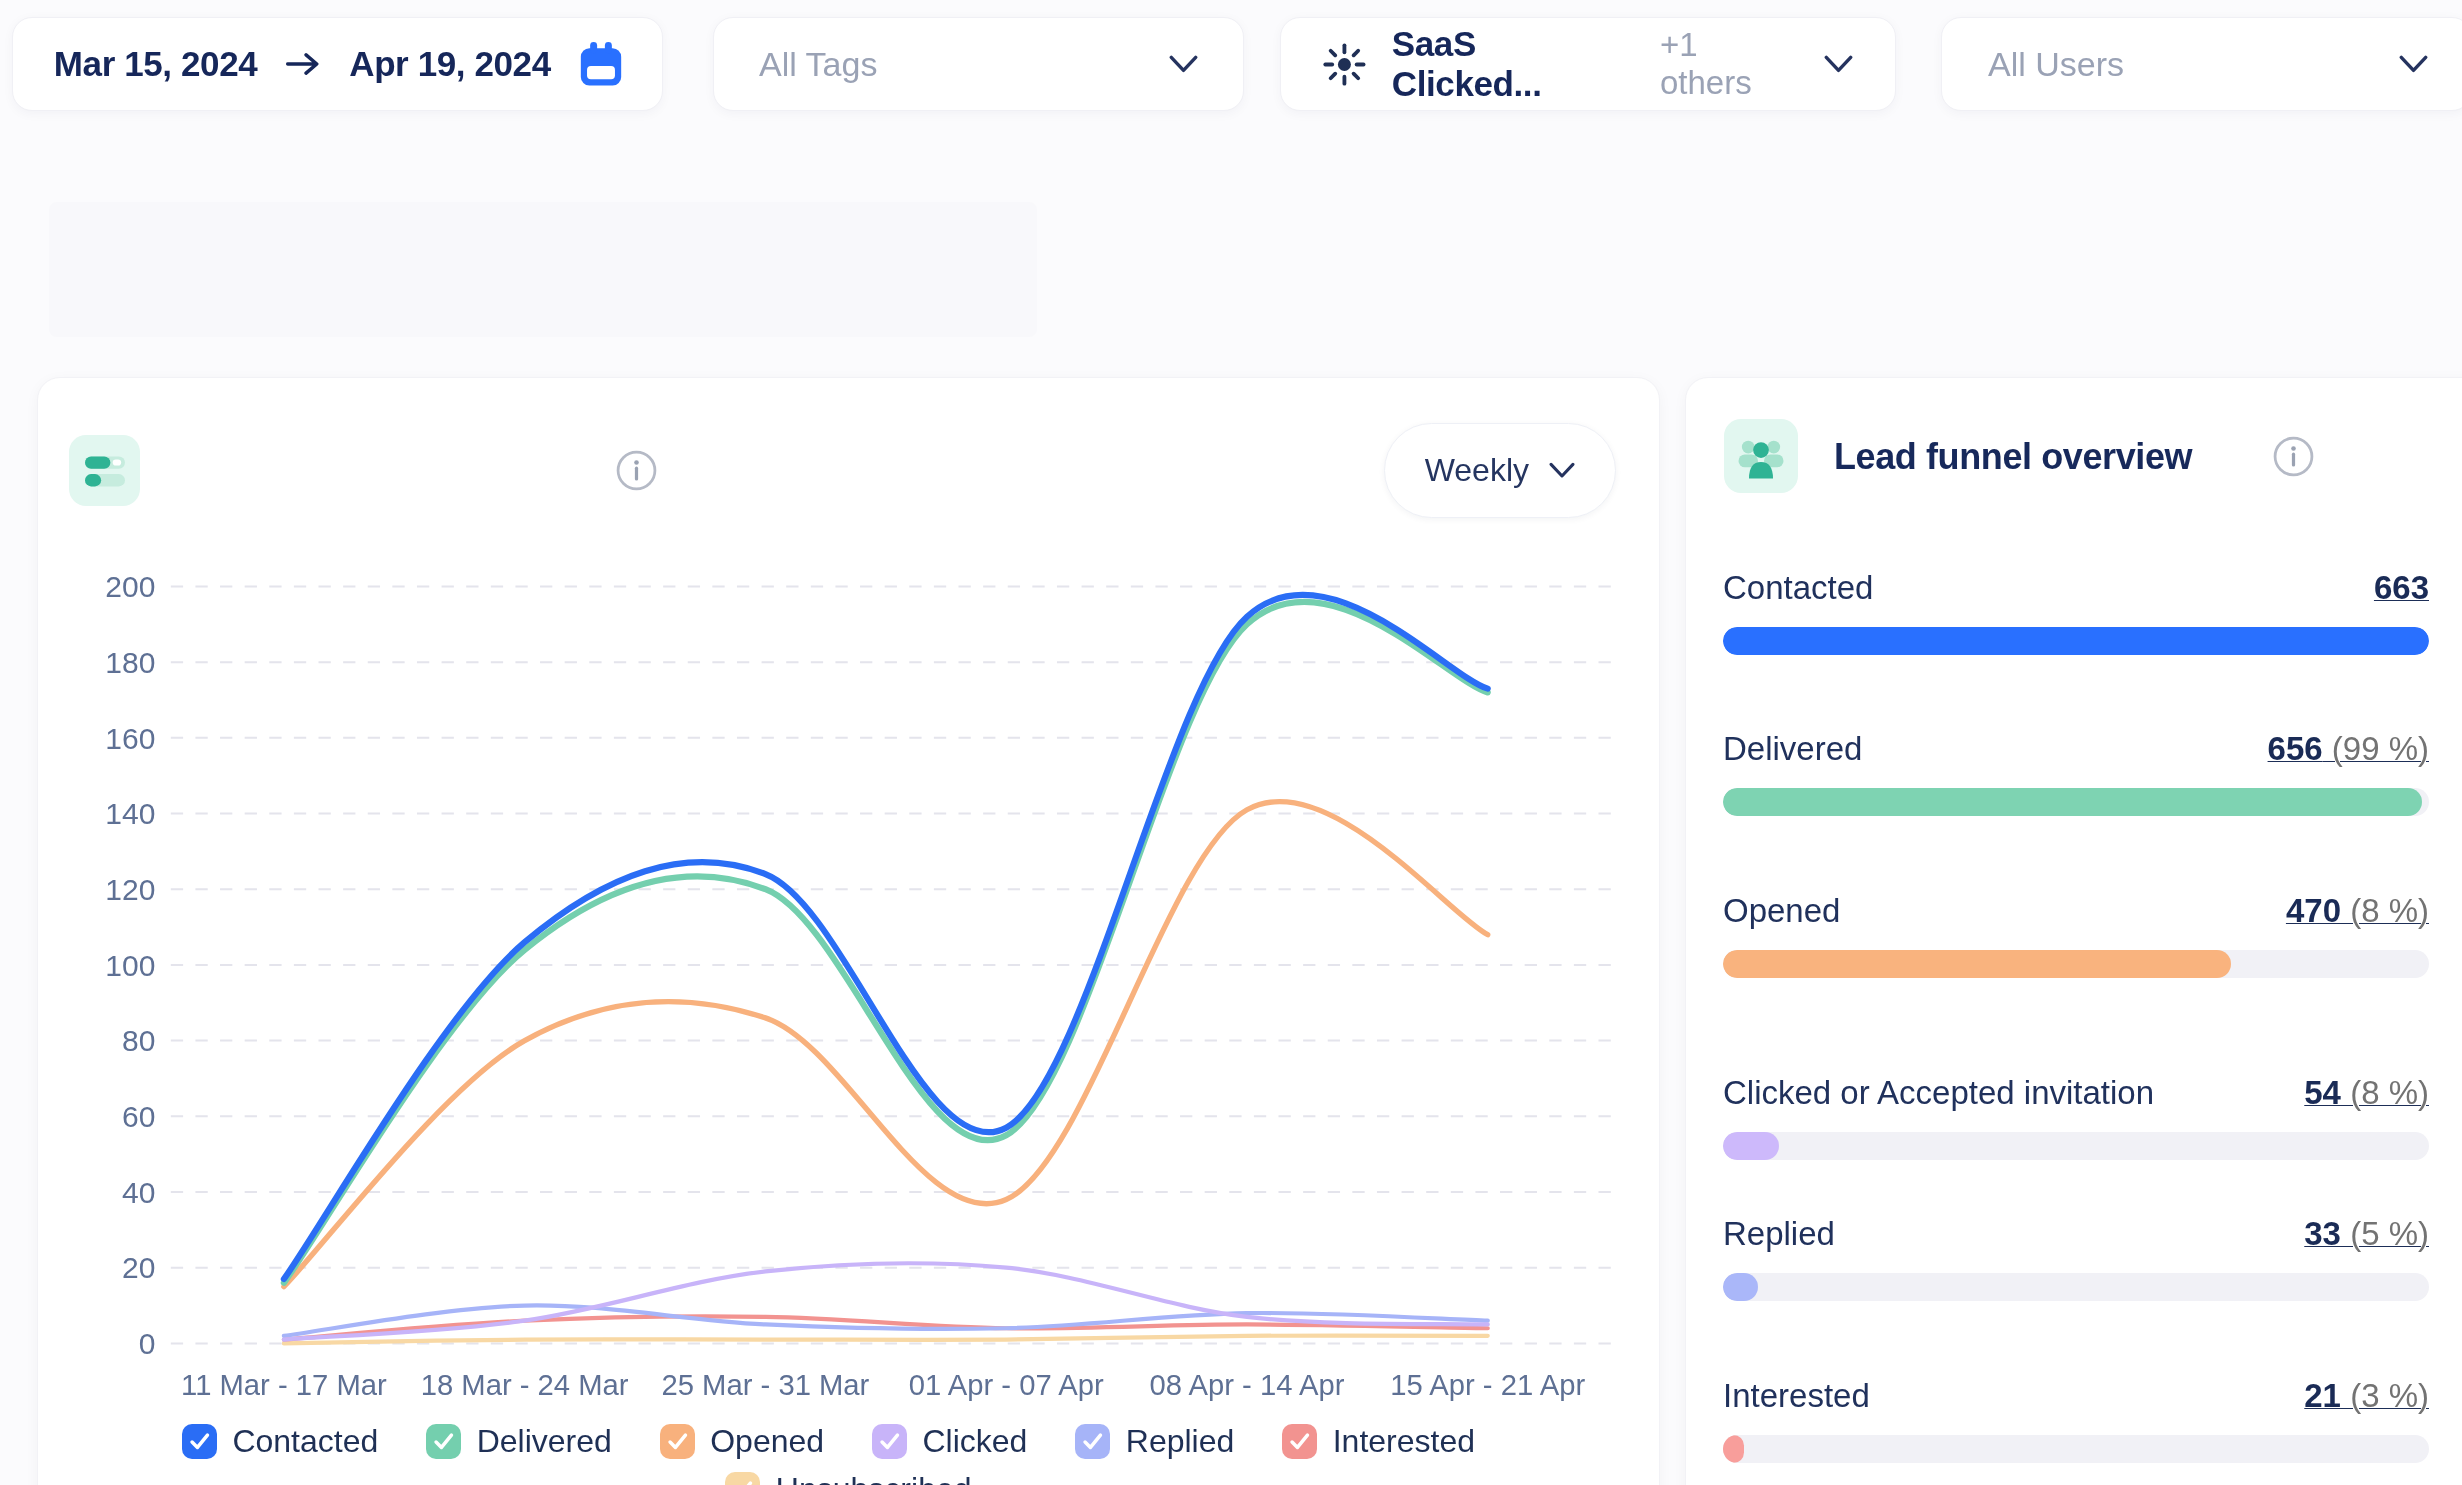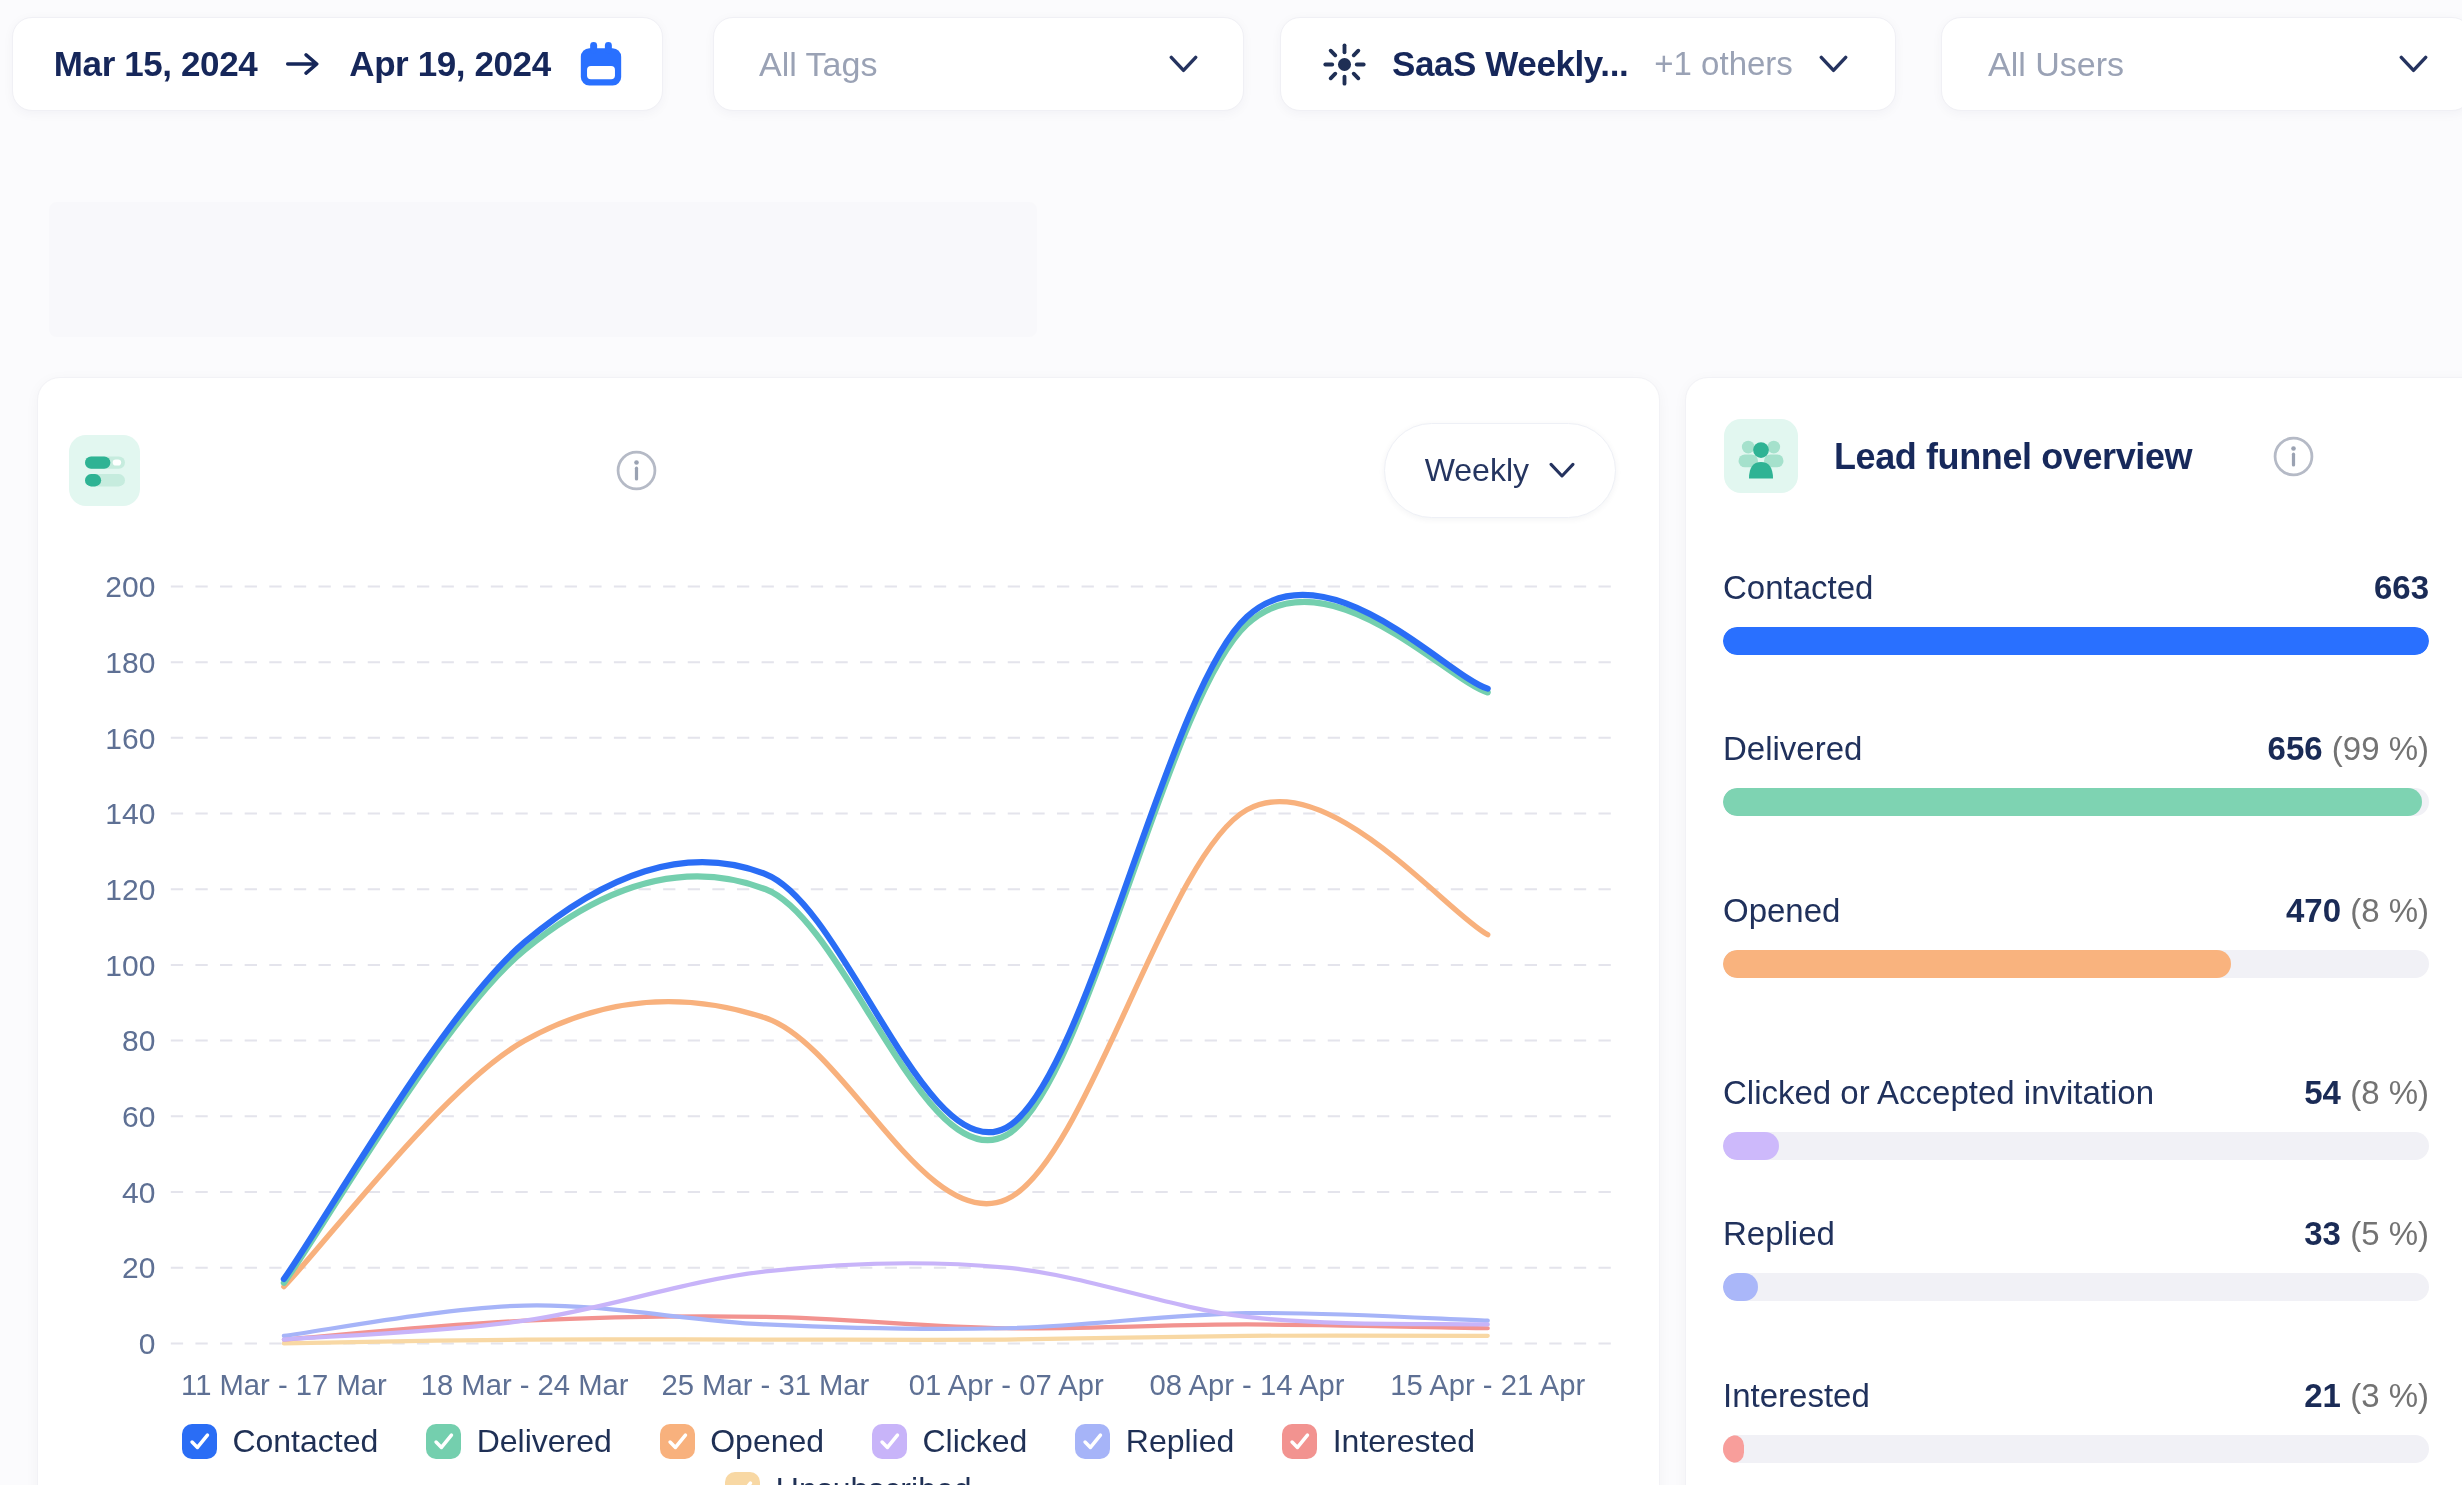--- a/index.html
+++ b/index.html
@@ -68,21 +68,21 @@
   .legend-item{display:flex;align-items:center;gap:15.4px;}
   .legend-check{
     width:35px;height:35px;border-radius:10px;
     display:flex;align-items:center;justify-content:center;flex:0 0 auto;
   }
   .legend-label{font-size:32px;color:#1f3055;}
   
   .ov-row{position:absolute;left:37px;width:706px;}
   .ov-head{display:flex;justify-content:space-between;align-items:baseline;}
   .ov-label{font-size:33px;color:#20315c;font-weight:500;}
-  .ov-nums{white-space:nowrap;}
+  .ov-nums{white-space:nowrap;text-decoration:underline;}
   .ov-value{font-size:33px;font-weight:700;color:#1a2b56;}
   .ov-pct{font-size:33px;color:#737373;font-weight:400;}
   .ov-bar{
     margin-top:20px;height:28px;border-radius:14px;background:#f1f1f6;
     overflow:hidden;position:relative;
   }
   .ov-fill{position:absolute;left:0;top:0;bottom:0;border-radius:14px;}
   svg{display:block;}
   #funnel-chart{position:absolute;left:0;top:0;}
 </style>
@@ -117,21 +117,21 @@
       <line x1="28" y1="3" x2="28" y2="12"></line>
         <line x1="28" y1="44" x2="28" y2="53"></line>
       <line x1="3" y1="28" x2="12" y2="28"></line>
         <line x1="44" y1="28" x2="53" y2="28"></line>
       <line x1="10" y1="10" x2="16" y2="16"></line>
         <line x1="40" y1="40" x2="46" y2="46"></line>
       <line x1="10" y1="46" x2="16" y2="40"></line>
         <line x1="40" y1="16" x2="46" y2="10"></line>
     </g>
   </svg>
-  <span class="bold-sel">SaaS Weekly...</span>
+  <span class="bold-sel">SaaS Clicked...</span>
   <span class="extra">+1 others</span>
   <svg class="chev" width="29" height="18.5" viewBox="0 0 38 24">
     <polyline points="3,3 19,20 35,3" stroke="#25335f" stroke-width="4.5" fill="none" stroke-linecap="round" stroke-linejoin="round"></polyline>
   </svg>
 </div>
 
 <div class="tcard users">
   <span class="ghost">All Users</span>
   <svg class="chev" width="29" height="18.5" viewBox="0 0 38 24">
     <polyline points="3,3 19,20 35,3" stroke="#25335f" stroke-width="4.5" fill="none" stroke-linecap="round" stroke-linejoin="round"></polyline>

